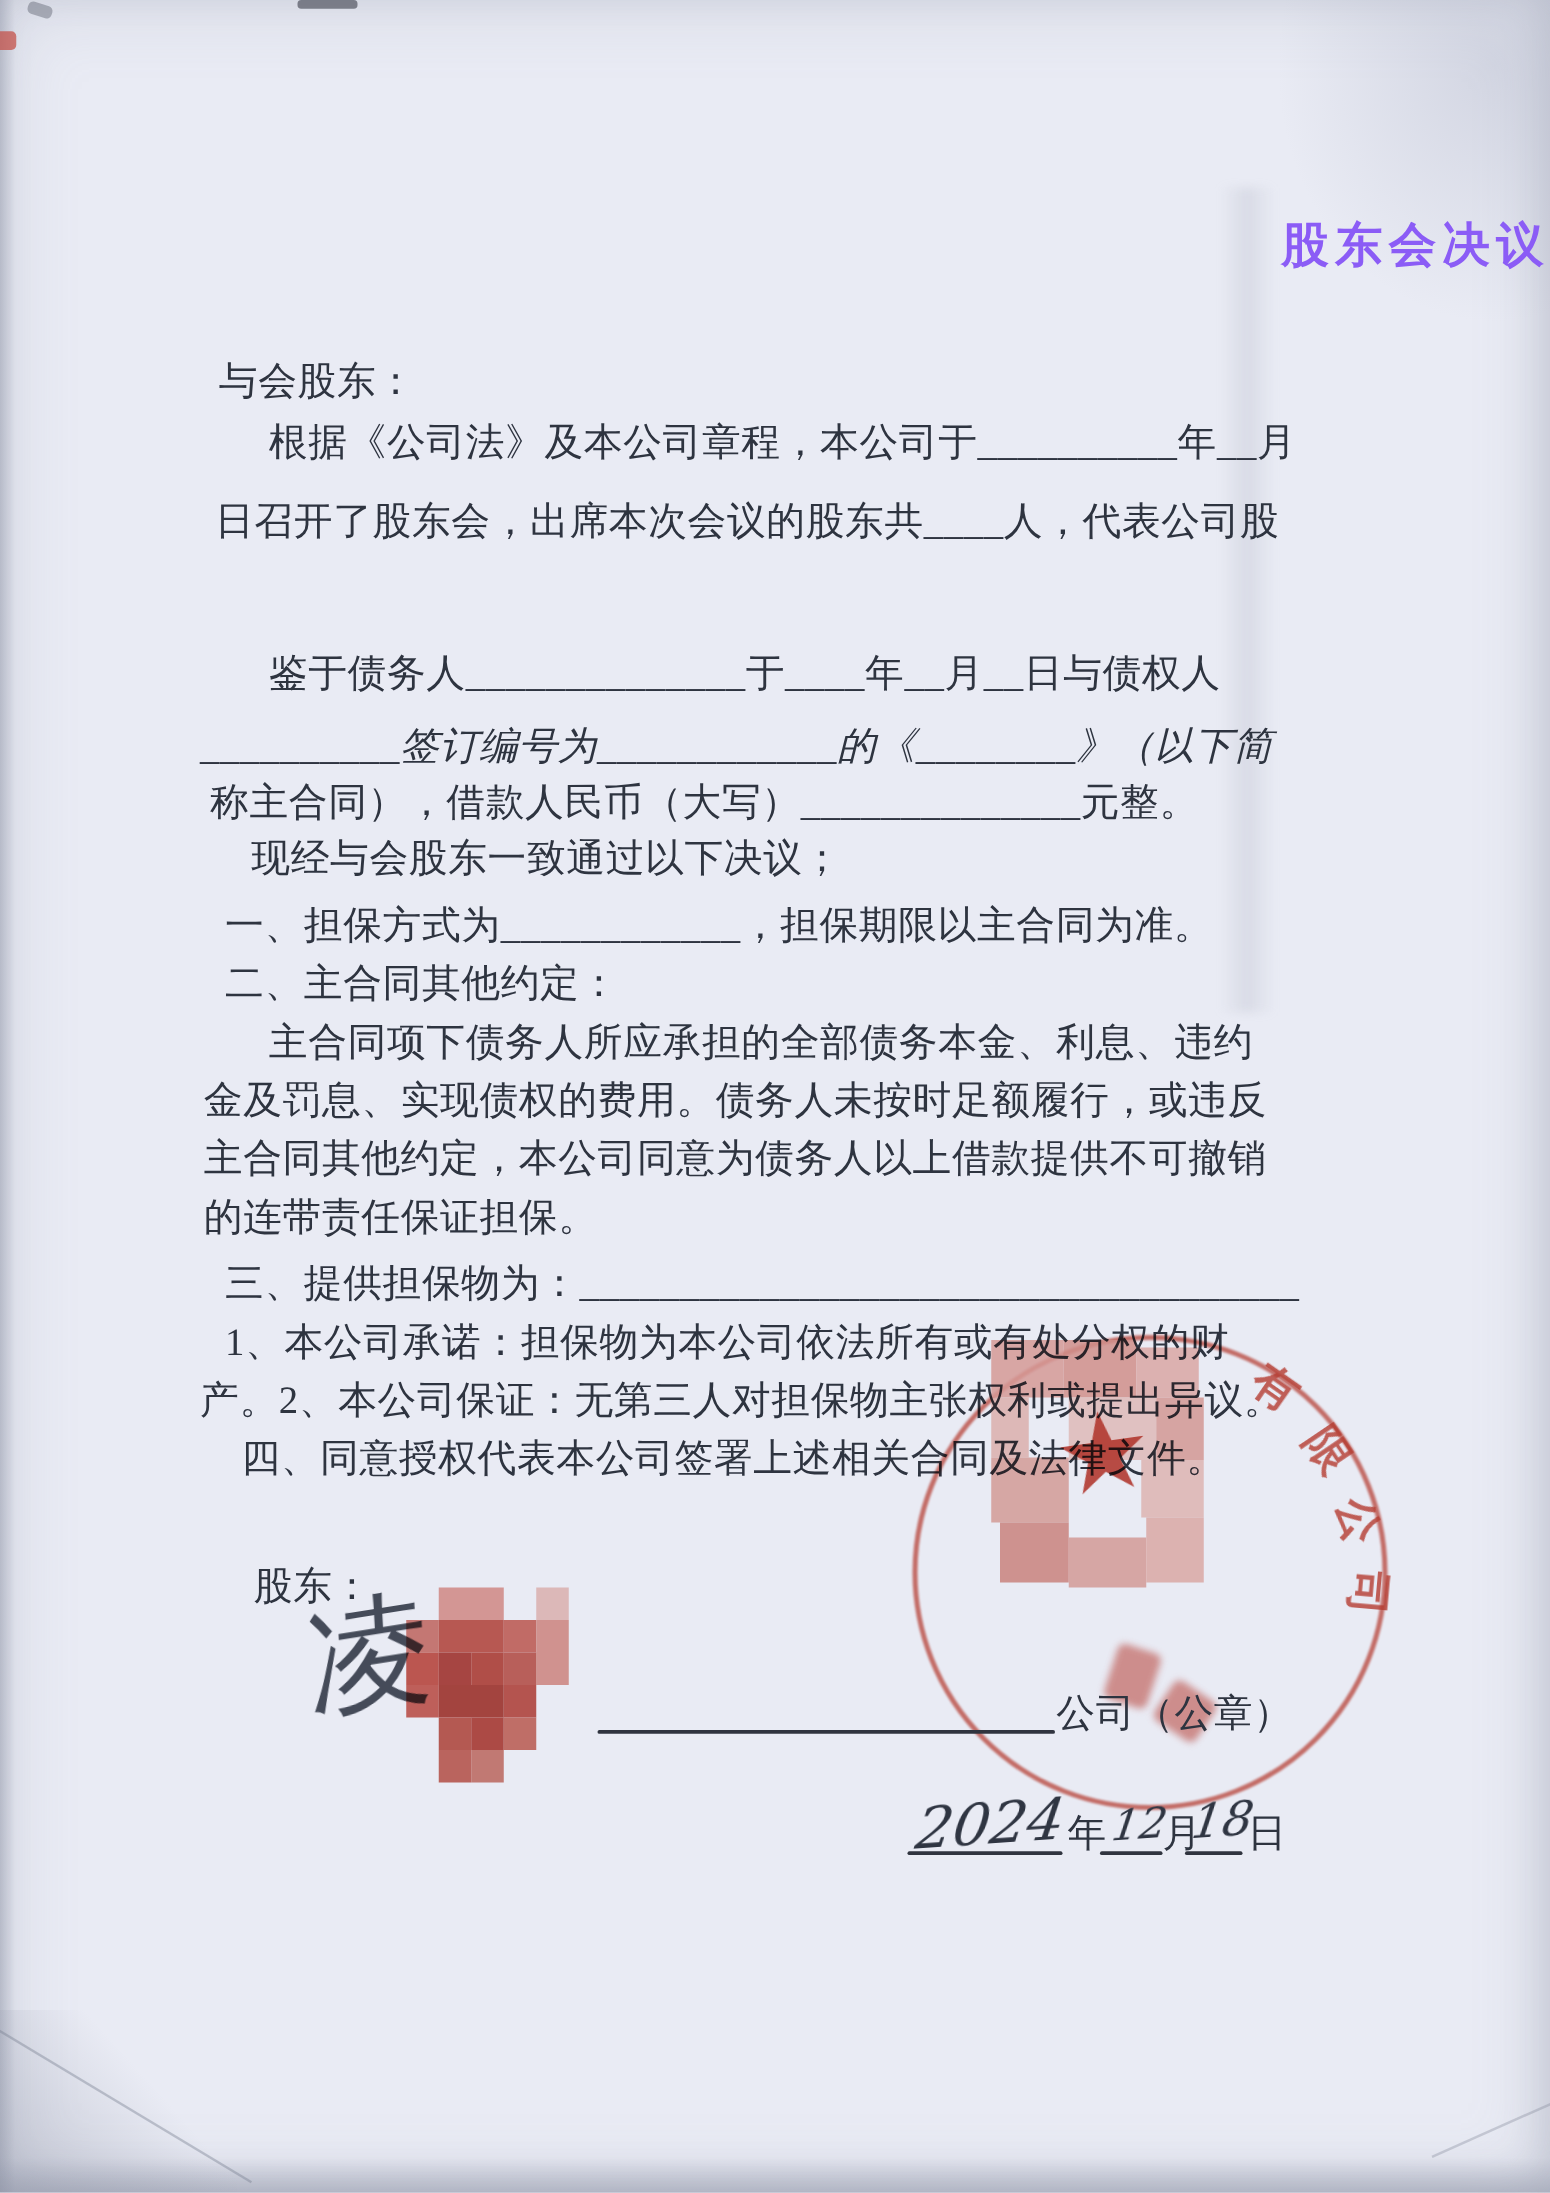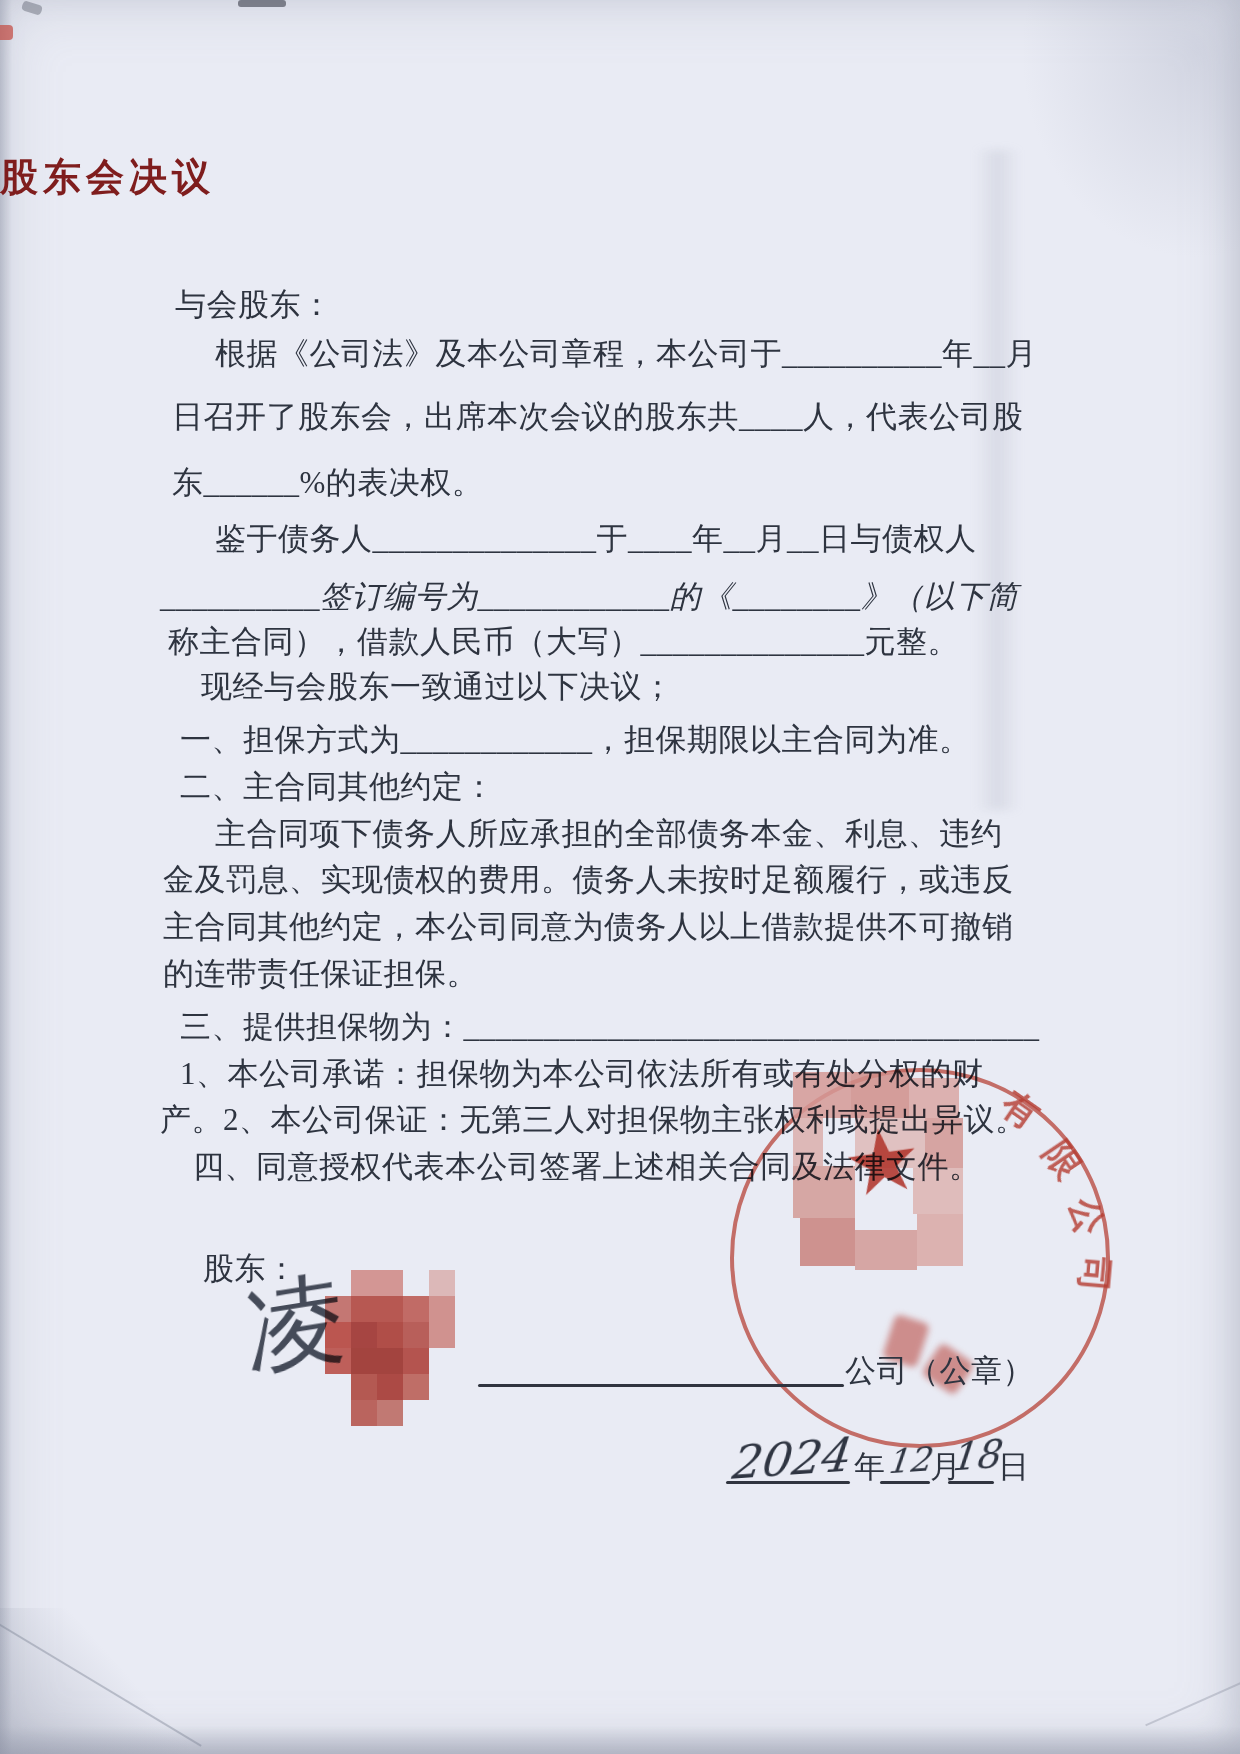--- a/index.html
+++ b/index.html
@@ -8,22 +8,22 @@
     background:#e9ebf4;
     box-shadow:inset 0 0 60px rgba(140,146,165,.28), inset -6px -10px 30px rgba(130,136,155,.25);
     font-family:"Liberation Serif","DejaVu Serif",serif;
   }
   .line{
     position:absolute;white-space:nowrap;
     font-size:31px;color:#2e3440;letter-spacing:.5px;
     font-family:"Liberation Serif","DejaVu Serif",serif;
   }
   .title{
-    position:absolute;left:0;right:0;top:152px;text-align:left;
-    font-size:38px;font-weight:bold;letter-spacing:5px;color:#7f1d1d;
+    position:absolute;left:0;right:0;top:171px;text-align:right;
+    font-size:38px;font-weight:bold;letter-spacing:5px;color:#8b5cf6;
   }
   .handwrite{
     position:absolute;white-space:nowrap;color:#2f3542;
     font-style:italic;transform:skewX(-12deg) rotate(-4deg);
     font-family:"DejaVu Serif",serif;filter:blur(.3px);
   }
   .uline{position:absolute;background:#30343f;height:3px;border-radius:2px;}
   .seal-wrap{position:absolute;left:0;top:0;mix-blend-mode:multiply;}
   .seal-circle{
     position:absolute;left:730px;top:1068px;width:372px;height:372px;
@@ -63,21 +63,20 @@
   <div class="artifact" style="left:0;top:25px;width:13px;height:15px;background:rgba(196,82,74,.75);border-radius:0 4px 4px 0;"></div>
   <div class="artifact" style="left:1020px;top:0;width:220px;height:260px;background:radial-gradient(ellipse at 80% 20%,rgba(168,173,192,.35),rgba(168,173,192,0) 70%);"></div>
   <div class="artifact" style="left:975px;top:150px;width:45px;height:660px;background:linear-gradient(to right,rgba(160,165,182,0),rgba(160,165,182,.22),rgba(160,165,182,0));filter:blur(4px);"></div>
   <div class="artifact" style="left:1140px;top:1698px;width:130px;height:2px;background:rgba(128,134,152,.35);transform:rotate(-24deg);"></div>
 
   <div class="title">股东会决议</div>
 
   <div class="line" style="left:175px;top:284px;">与会股东：</div>
   <div class="line" style="left:215px;top:333px;">根据《公司法》及本公司章程，本公司于__________年__月</div>
   <div class="line" style="left:172px;top:396px;">日召开了股东会，出席本次会议的股东共____人，代表公司股</div>
-  <div class="line" style="left:172px;top:462px;">东______%的表决权。</div>
   <div class="line" style="left:215px;top:518px;">鉴于债务人______________于____年__月__日与债权人</div>
   <div class="line" style="left:160px;top:576px;font-style:italic;">__________签订编号为____________的《________》（以下简</div>
   <div class="line" style="left:168px;top:621px;">称主合同），借款人民币（大写）______________元整。</div>
   <div class="line" style="left:163px;top:666px;margin-left:38px;">现经与会股东一致通过以下决议；</div>
   <div class="line" style="left:180px;top:719px;">一、担保方式为____________，担保期限以主合同为准。</div>
   <div class="line" style="left:180px;top:766px;">二、主合同其他约定：</div>
   <div class="line" style="left:215px;top:813px;">主合同项下债务人所应承担的全部债务本金、利息、违约</div>
   <div class="line" style="left:163px;top:859px;">金及罚息、实现债权的费用。债务人未按时足额履行，或违反</div>
   <div class="line" style="left:163px;top:906px;">主合同其他约定，本公司同意为债务人以上借款提供不可撤销</div>
   <div class="line" style="left:163px;top:953px;">的连带责任保证担保。</div>

